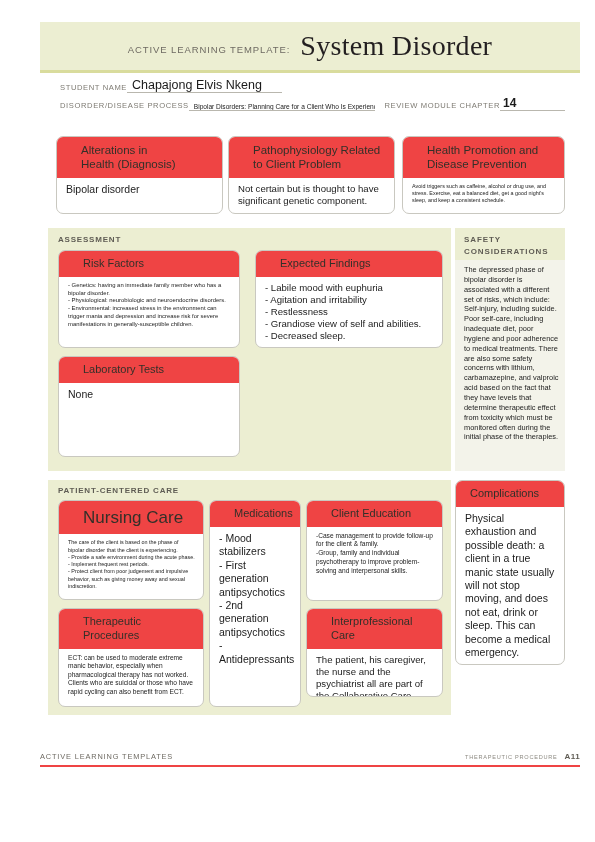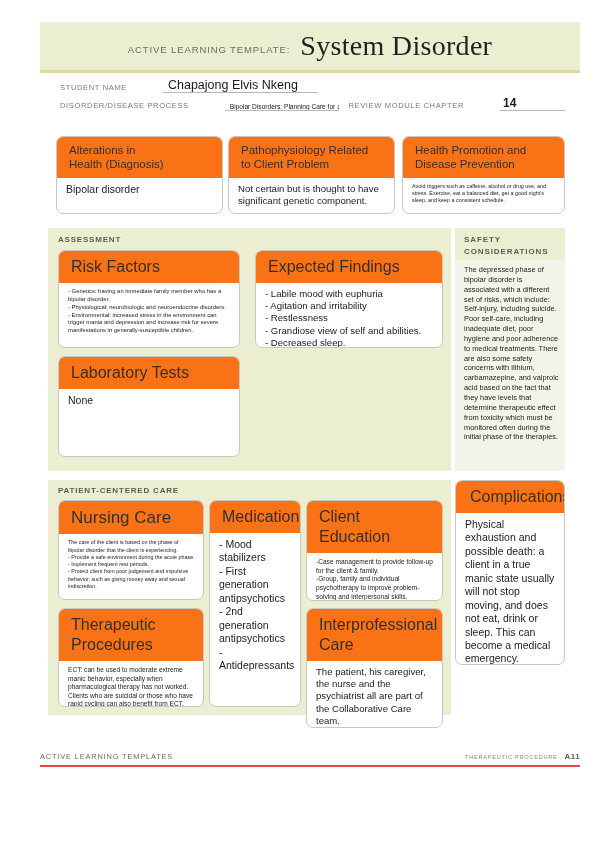--- a/index.html
+++ b/index.html
@@ -80,46 +80,45 @@
     padding-bottom: 1px;
   }
   .info-value {
     flex: 1;
     border-bottom: 1px solid #b9b7ae;
     padding-left: 5px;
     padding-bottom: 0px;
     color: #1a1a1a;
     overflow: hidden;
     white-space: nowrap;
-    margin-left: 36px;
   }
   .v-name { font-size: 12.5px; }
   .v-proc { font-size: 6.6px; }
   .v-chap { font-size: 12px; font-weight: 600; padding-left: 3px; }
   .grow-name { max-width: 150px; flex: none; width: 150px; }
   .grow-proc { flex: 1; }
   .grow-chap { width: 62px; flex: none; }
   .lbl-review { padding-left: 9px; }
 
   
   .card {
     position: absolute;
     background: #ffffff;
     border: 1px solid #c9c8c0;
     border-radius: 7px;
     box-sizing: border-box;
     overflow: hidden;
   }
   .card-head {
-    background: #f97316;
-    padding: 6px 9px 6px 12px;
+    background: #ef4444;
+    padding: 6px 9px 6px 24px;
     box-sizing: border-box;
   }
   .card-head-title {
-    font-size: 16px;
+    font-size: 11px;
     color: #333029;
     line-height: 1.25;
     font-family: "Liberation Sans", sans-serif;
   }
   .card-head.big .card-head-title { font-size: 11.5px; }
   .card-body {
     padding: 5px 8px 5px 9px;
     box-sizing: border-box;
   }
   .body-lg { font-size: 10.5px; line-height: 1.28; color: #1c1c1c; }
@@ -319,21 +318,21 @@
   </div>
 
   <div class="card" style="left:294px; top:500px; width:137px; height:101px;">
     <div class="card-head">
       <div class="card-head-title">Client Education</div>
     </div>
     <div class="card-body body-sm pre" style="font-size:6.6px; line-height:1.32;">-Case management to provide follow-up for the client &amp; family.
 -Group, family and individual psychotherapy to improve problem-solving and interpersonal skills.</div>
   </div>
 
-  <div class="card" style="left:294px; top:608px; width:137px; height:120px;">
+  <div class="card" style="left:294px; top:608px; width:137px; height:89px;">
     <div class="card-head">
       <div class="card-head-title">Interprofessional Care</div>
     </div>
     <div class="card-body body-md">The patient, his caregiver, the nurse and the psychiatrist all are part of the Collaborative Care team.</div>
   </div>
 
   <div class="right-panel" style="left:443px; top:480px; width:110px; height:235px; background:#ffffff;"></div>
   <div class="card" style="left:443px; top:480px; width:110px; height:185px;">
     <div class="card-head" style="padding-left:14px;">
       <div class="card-head-title">Complications</div>

